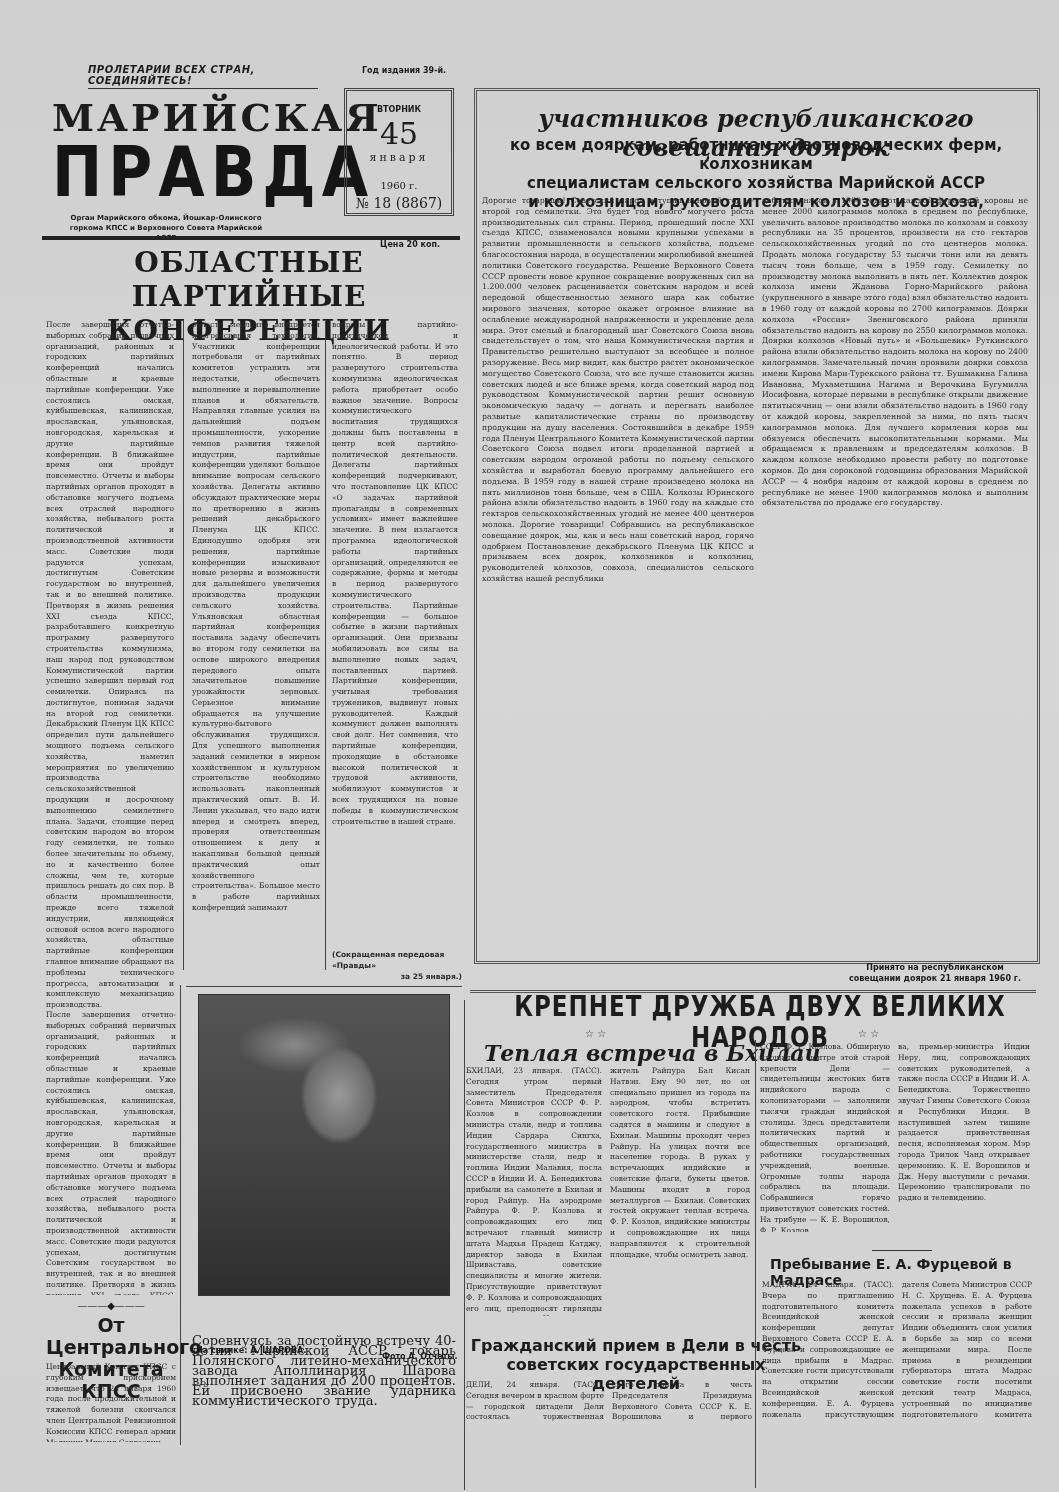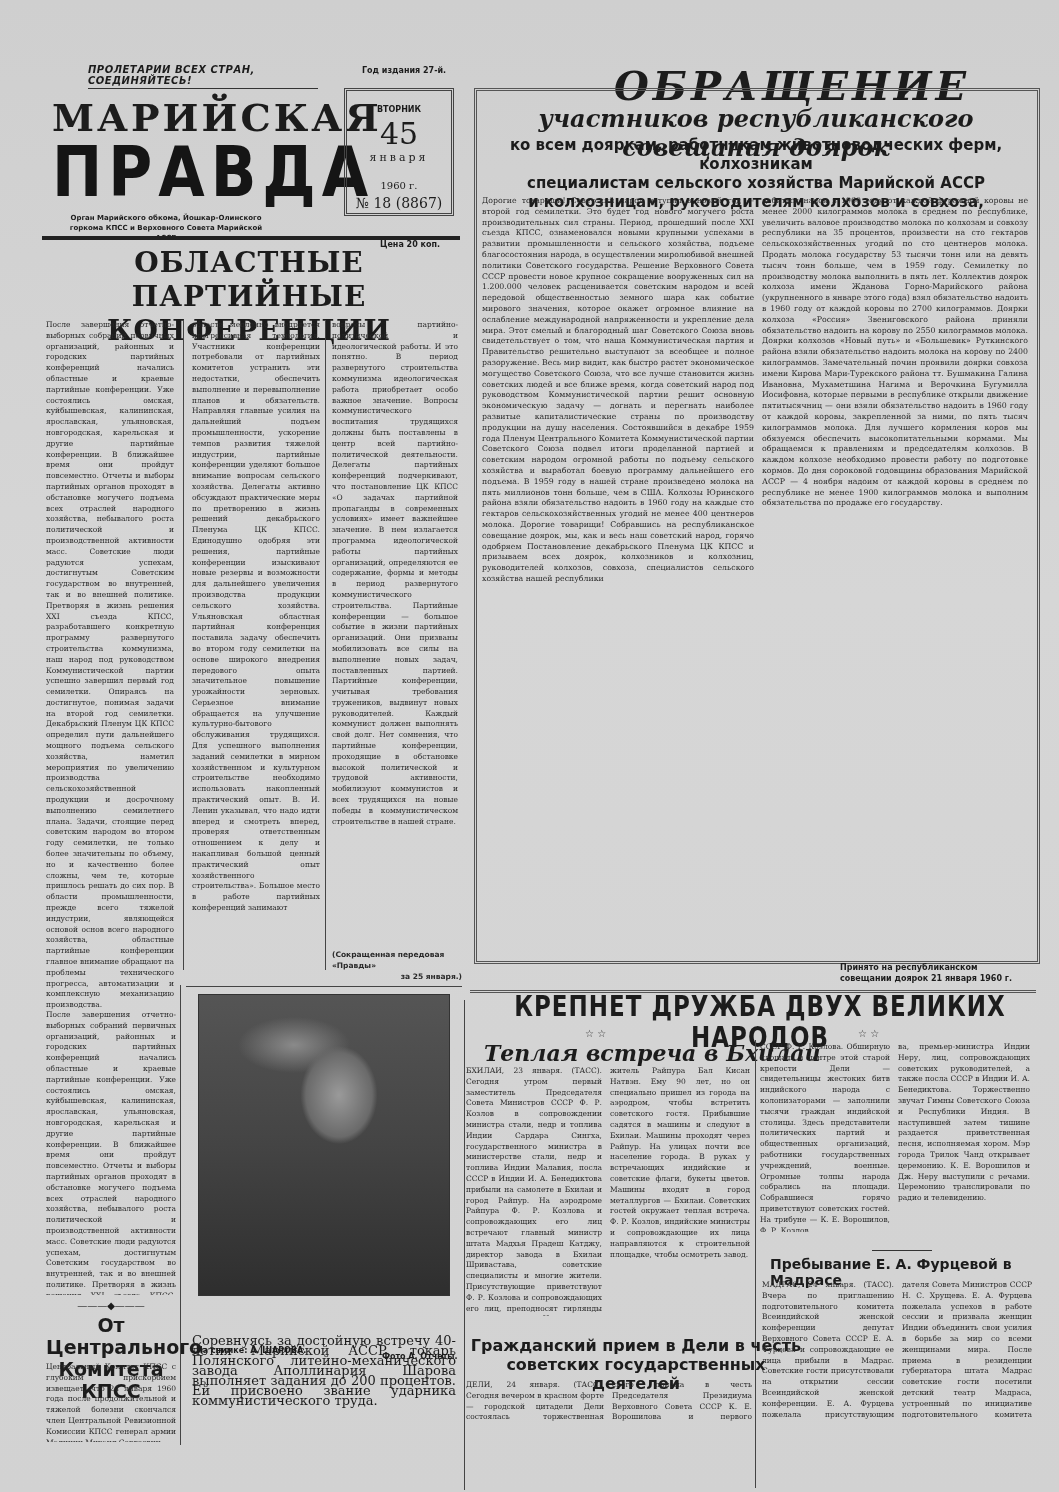--- a/index.html
+++ b/index.html
@@ -19,40 +19,40 @@
   .datebox .num{font-size:14px;margin-top:4px;}
   .price{left:380px;top:240px;font:bold 8px "DejaVu Sans",sans-serif;}
   .rule{left:42px;top:236px;width:418px;height:4px;background:#222;}
   .obl-h{left:44px;top:246px;width:410px;text-align:center;font:bold 28px "DejaVu Serif",serif;line-height:34px;letter-spacing:1px;}
   .col{font-size:7.5px;line-height:10.8px;text-align:justify;color:#2a2a2a;overflow:hidden;}
   .vrule{width:1px;background:#444;}
   .appeal-title{left:614px;top:62px;font:italic bold 40px "DejaVu Serif",serif;letter-spacing:4px;}
   .appeal-box{left:474px;top:88px;width:560px;height:870px;border:3px double #555;}
   .appeal-sub{left:480px;top:104px;width:552px;text-align:center;font:italic bold 24px "DejaVu Serif",serif;}
   .appeal-addr{left:480px;top:136px;width:552px;text-align:center;font:bold 15px "DejaVu Sans",sans-serif;line-height:19px;}
-  .sig{font:bold 8px "DejaVu Sans",sans-serif;text-align:left;line-height:11px;}
+  .sig{font:bold 8px "DejaVu Sans",sans-serif;text-align:center;line-height:11px;}
   .krep{left:500px;top:996px;width:520px;text-align:center;font:bold 23px "DejaVu Sans",sans-serif;letter-spacing:1px;transform:scaleY(1.2);}
   .stars{font-size:10px;color:#333;}
   .sub-ital{font:italic bold 22px "DejaVu Serif",serif;}
   .hbold{font:bold 16px "DejaVu Sans",sans-serif;text-align:center;line-height:19px;}
   .photo{left:198px;top:994px;width:250px;height:300px;background:
     radial-gradient(ellipse 55px 70px at 140px 100px,#9a9a9a 0%,#6a6a6a 60%,transparent 70%),
     radial-gradient(ellipse 80px 40px at 95px 50px,#8a8a8a 0%,transparent 70%),
     linear-gradient(180deg,#555 0%,#444 50%,#2e2e2e 100%);border:1px solid #333;}
   .caption{font-size:13px;line-height:10px;text-align:justify;margin-top:32px;}
   .ck{font:bold 19px "DejaVu Sans",sans-serif;text-align:center;line-height:22px;}
   .dots{text-align:center;font-size:10px;}
 </style>
 </head>
 <body>
 
 <div class="page">
 
   <div class="abs motto">ПРОЛЕТАРИИ ВСЕХ СТРАН, СОЕДИНЯЙТЕСЬ!</div>
-  <div class="abs year">Год издания 27-й.</div>
+  <div class="abs year">Год издания 39-й.</div>
   <div class="abs mast1">МАРИЙСКАЯ</div>
   <div class="abs mast2">ПРАВДА</div>
   <div class="abs organ">Орган Марийского обкома, Йошкар-Олинского горкома КПСС и Верховного Совета Марийской АССР</div>
 
   <div class="abs datebox">
     <div class="dow">ВТОРНИК</div>
     <div class="day">45</div>
     <div class="mon">января</div>
     <div class="yr">1960 г.</div>
     <div class="num">№ 18 (8867)</div>
@@ -64,21 +64,20 @@
   <div class="abs col" style="left:46px;top:320px;width:128px;height:690px;">После завершения отчетно-выборных собраний первичных организаций, районных и городских партийных конференций начались областные и краевые партийные конференции. Уже состоялись омская, куйбышевская, калининская, ярославская, ульяновская, новгородская, карельская и другие партийные конференции. В ближайшее время они пройдут повсеместно. Отчеты и выборы партийных органов проходят в обстановке могучего подъема всех отраслей народного хозяйства, небывалого роста политической и производственной активности масс. Советские люди радуются успехам, достигнутым Советским государством во внутренней, так и во внешней политике. Претворяя в жизнь решения XXI съезда КПСС, разработавшего конкретную программу развернутого строительства коммунизма, наш народ под руководством Коммунистической партии успешно завершил первый год семилетки. Опираясь на достигнутое, понимая задачи на второй год семилетки. Декабрьский Пленум ЦК КПСС определил пути дальнейшего мощного подъема сельского хозяйства, наметил мероприятия по увеличению производства сельскохозяйственной продукции и досрочному выполнению семилетнего плана. Задачи, стоящие перед советским народом во втором году семилетки, не только более значительны по объему, но и качественно более сложны, чем те, которые пришлось решать до сих пор. В области промышленности, прежде всего тяжелой индустрии, являющейся основой основ всего народного хозяйства, областные партийные конференции главное внимание обращают на проблемы технического прогресса, автоматизации и комплексную механизацию производства.</div>
   <div class="abs vrule" style="left:183px;top:320px;height:650px;"></div>
   <div class="abs col" style="left:192px;top:320px;width:128px;height:655px;">области медленно внедряется прогрессивная технология. Участники конференции потребовали от партийных комитетов устранить эти недостатки, обеспечить выполнение и перевыполнение планов и обязательств. Направляя главные усилия на дальнейший подъем промышленности, ускорение темпов развития тяжелой индустрии, партийные конференции уделяют большое внимание вопросам сельского хозяйства. Делегаты активно обсуждают практические меры по претворению в жизнь решений декабрьского Пленума ЦК КПСС. Единодушно одобряя эти решения, партийные конференции изыскивают новые резервы и возможности для дальнейшего увеличения производства продукции сельского хозяйства. Ульяновская областная партийная конференция поставила задачу обеспечить во втором году семилетки на основе широкого внедрения передового опыта значительное повышение урожайности зерновых. Серьезное внимание обращается на улучшение культурно-бытового обслуживания трудящихся. Для успешного выполнения заданий семилетки в мирном хозяйственном и культурном строительстве необходимо использовать накопленный практический опыт. В. И. Ленин указывал, что надо идти вперед и смотреть вперед, проверяя ответственным отношением к делу и накапливая большой ценный практический опыт хозяйственного строительства». Большое место в работе партийных конференций занимают</div>
   <div class="abs vrule" style="left:325px;top:320px;height:650px;"></div>
   <div class="abs col" style="left:332px;top:320px;width:126px;height:630px;">вопросы партийно-политической и идеологической работы. И это понятно. В период развернутого строительства коммунизма идеологическая работа приобретает особо важное значение. Вопросы коммунистического воспитания трудящихся должны быть поставлены в центр всей партийно-политической деятельности. Делегаты партийных конференций подчеркивают, что постановление ЦК КПСС «О задачах партийной пропаганды в современных условиях» имеет важнейшее значение. В нем излагается программа идеологической работы партийных организаций, определяются ее содержание, формы и методы в период развернутого коммунистического строительства. Партийные конференции — большое событие в жизни партийных организаций. Они призваны мобилизовать все силы на выполнение новых задач, поставленных партией. Партийные конференции, учитывая требования тружеников, выдвинут новых руководителей. Каждый коммунист должен выполнять свой долг. Нет сомнения, что партийные конференции, проходящие в обстановке высокой политической и трудовой активности, мобилизуют коммунистов и всех трудящихся на новые победы в коммунистическом строительстве в нашей стране.</div>
   <div class="abs col" style="left:332px;top:950px;width:130px;text-align:left;font-family:'DejaVu Sans',sans-serif;font-weight:bold;">
     <div>(Сокращенная передовая «Правды»</div>
     <div style="text-align:right">за 25 января.)</div>
   </div>
 
-  <div class="abs appeal-title">ОБРАЩЕНИЕ</div>
   <div class="abs appeal-box"></div>
   <div class="abs appeal-sub">участников республиканского совещания доярок</div>
   <div class="abs appeal-addr">
     <div>ко всем дояркам, работникам животноводческих ферм, колхозникам</div>
     <div>специалистам сельского хозяйства Марийской АССР</div>
     <div>и колхозницам, руководителям колхозов и совхоза,</div>
   </div>
   <div class="abs col" style="left:482px;top:196px;width:272px;height:758px;font-size:7.8px;">Дорогие товарищи! Советский народ вступил в новый год — второй год семилетки. Это будет год нового могучего роста производительных сил страны. Период, прошедший после XXI съезда КПСС, ознаменовался новыми крупными успехами в развитии промышленности и сельского хозяйства, подъеме благосостояния народа, в осуществлении миролюбивой внешней политики Советского государства. Решение Верховного Совета СССР провести новое крупное сокращение вооруженных сил на 1.200.000 человек расценивается советским народом и всей передовой общественностью земного шара как событие мирового значения, которое окажет огромное влияние на ослабление международной напряженности и укрепление дела мира. Этот смелый и благородный шаг Советского Союза вновь свидетельствует о том, что наша Коммунистическая партия и Правительство решительно выступают за всеобщее и полное разоружение. Весь мир видит, как быстро растет экономическое могущество Советского Союза, что все лучше становится жизнь советских людей и все ближе время, когда советский народ под руководством Коммунистической партии решит основную экономическую задачу — догнать и перегнать наиболее развитые капиталистические страны по производству продукции на душу населения. Состоявшийся в декабре 1959 года Пленум Центрального Комитета Коммунистической партии Советского Союза подвел итоги проделанной партией и советским народом огромной работы по подъему сельского хозяйства и выработал боевую программу дальнейшего его подъема. В 1959 году в нашей стране произведено молока на пять миллионов тонн больше, чем в США. Колхозы Юринского района взяли обязательство надоить в 1960 году на каждые сто гектаров сельскохозяйственных угодий не менее 400 центнеров молока. Дорогие товарищи! Собравшись на республиканское совещание доярок, мы, как и весь наш советский народ, горячо одобряем Постановление декабрьского Пленума ЦК КПСС и призываем всех доярок, колхозников и колхозниц, руководителей колхозов, совхоза, специалистов сельского хозяйства нашей республики</div>
   <div class="abs col" style="left:762px;top:196px;width:266px;height:700px;font-size:7.8px;">добиться надоя в 1960 году от каждой фуражной коровы не менее 2000 килограммов молока в среднем по республике, увеличить валовое производство молока по колхозам и совхозу республики на 35 процентов, произвести на сто гектаров сельскохозяйственных угодий по сто центнеров молока. Продать молока государству 53 тысячи тонн или на девять тысяч тонн больше, чем в 1959 году. Семилетку по производству молока выполнить в пять лет. Коллектив доярок колхоза имени Жданова Горно-Марийского района (укрупненного в январе этого года) взял обязательство надоить в 1960 году от каждой коровы по 2700 килограммов. Доярки колхоза «Россия» Звениговского района приняли обязательство надоить на корову по 2550 килограммов молока. Доярки колхозов «Новый путь» и «Большевик» Руткинского района взяли обязательство надоить молока на корову по 2400 килограммов. Замечательный почин проявили доярки совхоза имени Кирова Мари-Турекского района тт. Бушмакина Галина Ивановна, Мухаметшина Нагима и Верочкина Бугумилла Иосифовна, которые первыми в республике открыли движение пятитысячниц — они взяли обязательство надоить в 1960 году от каждой коровы, закрепленной за ними, по пять тысяч килограммов молока. Для лучшего кормления коров мы обязуемся обеспечить высокопитательными кормами. Мы обращаемся к правлениям и председателям колхозов. В каждом колхозе необходимо провести работу по подготовке кормов. До дня сороковой годовщины образования Марийской АССР — 4 ноября надоим от каждой коровы в среднем по республике не менее 1900 килограммов молока и выполним обязательства по продаже его государству.</div>
   <div class="abs sig" style="left:840px;top:962px;width:190px;">

